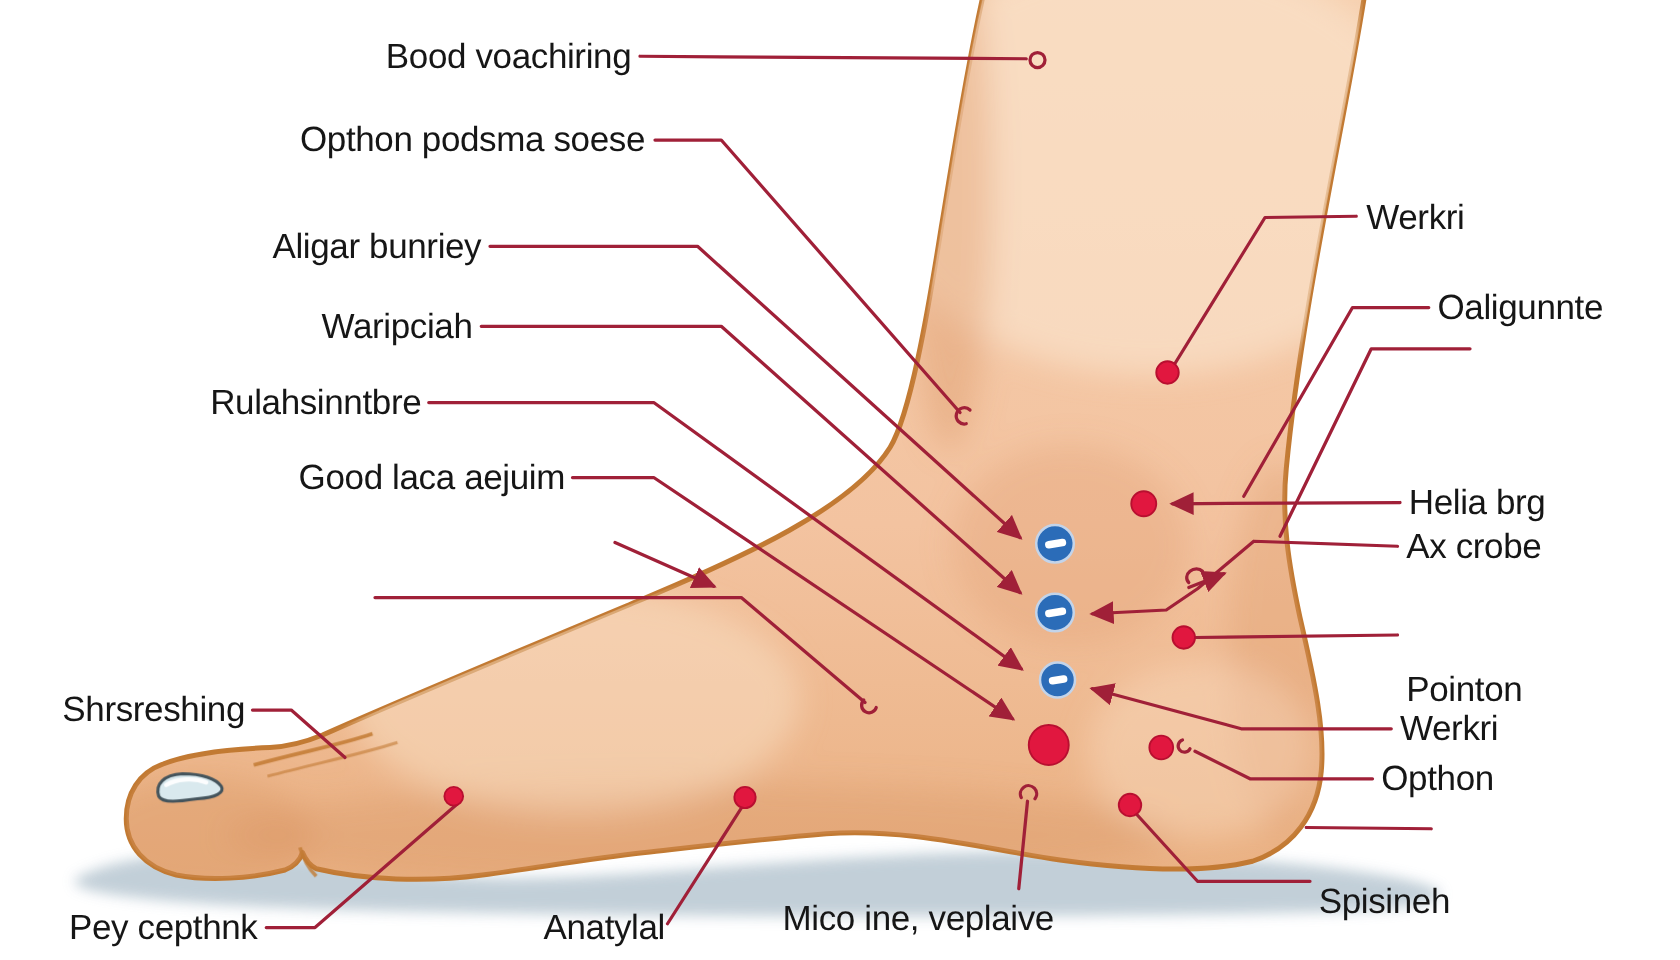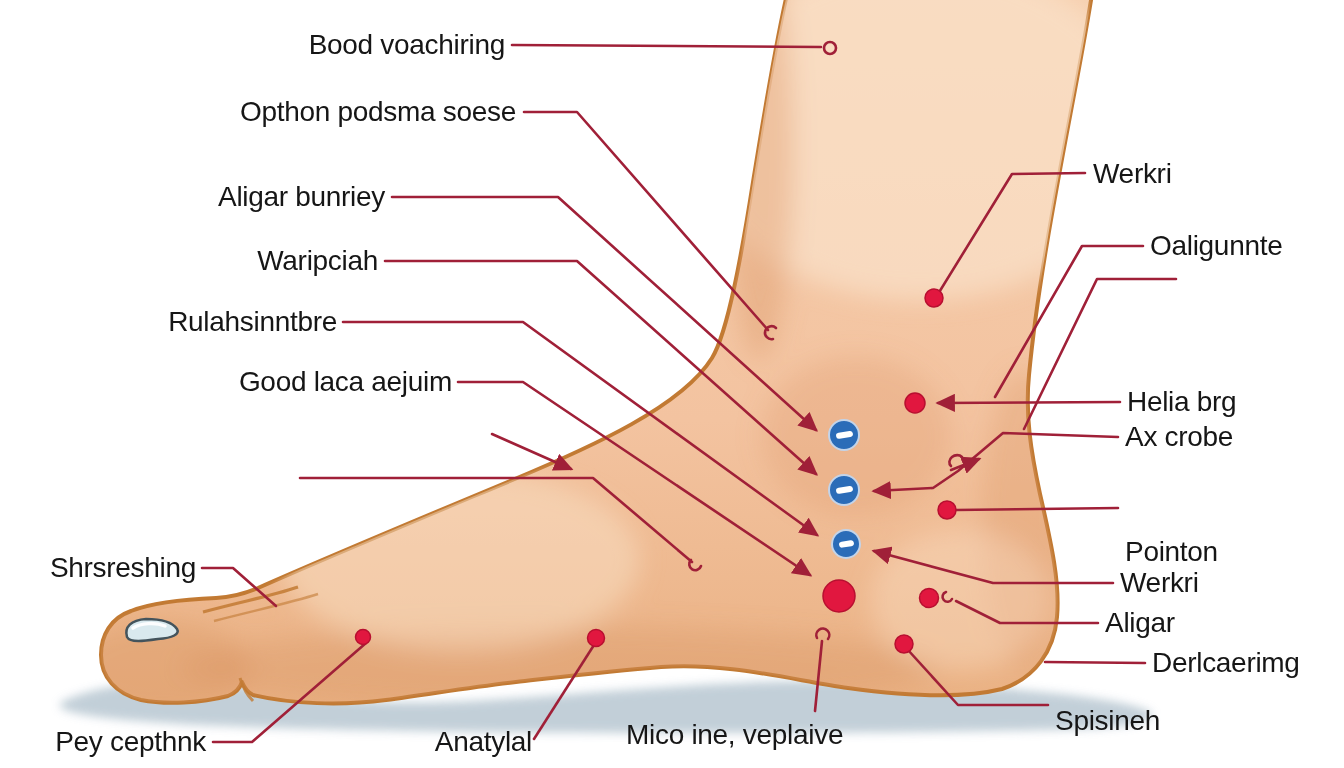--- a/index.html
+++ b/index.html
@@ -195,17 +195,16 @@
   <div class="label right-anchor" style="right:1138px;top:724px;">Pey cepthnk</div>
   <div class="label right-anchor" style="right:812px;top:724px;">Anatylal</div>
   <div class="label" style="left:626px;top:717px;">Mico ine, veplaive</div>
 
   <div class="label" style="left:1093px;top:156px;">Werkri</div>
   <div class="label" style="left:1150px;top:228px;">Oaligunnte</div>
   <div class="label" style="left:1127px;top:384px;">Helia brg</div>
   <div class="label" style="left:1125px;top:419px;">Ax crobe</div>
   <div class="label" style="left:1125px;top:490px;margin-top:44px;">Pointon</div>
   <div class="label" style="left:1120px;top:565px;">Werkri</div>
-  <div class="label" style="left:1105px;top:605px;">Aligar</div>
-  <div class="label" style="left:1152px;top:645px;">Derlcaerimg</div>
+  <div class="label" style="left:1105px;top:605px;">Opthon</div>
   <div class="label" style="left:1055px;top:687px;margin-top:16px;">Spisineh</div>
 
 </div>
 
 </body></html>

